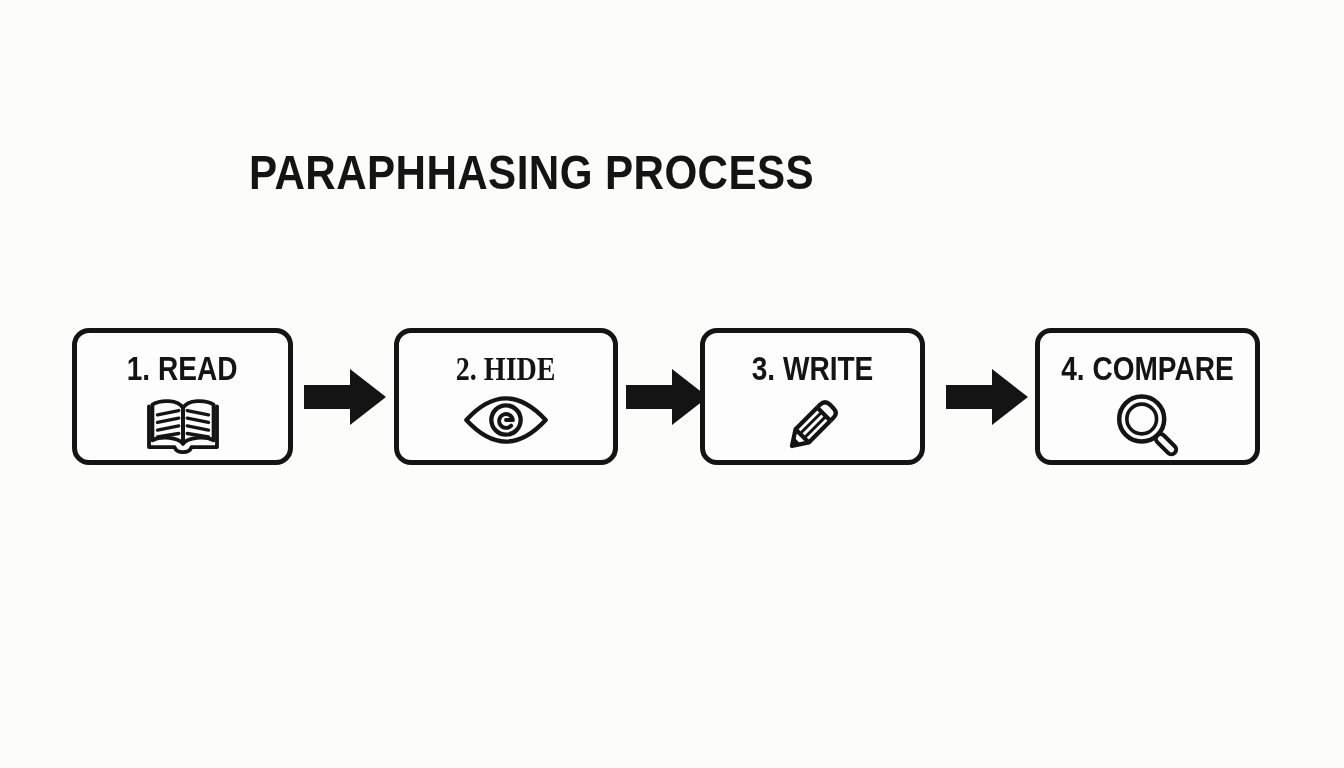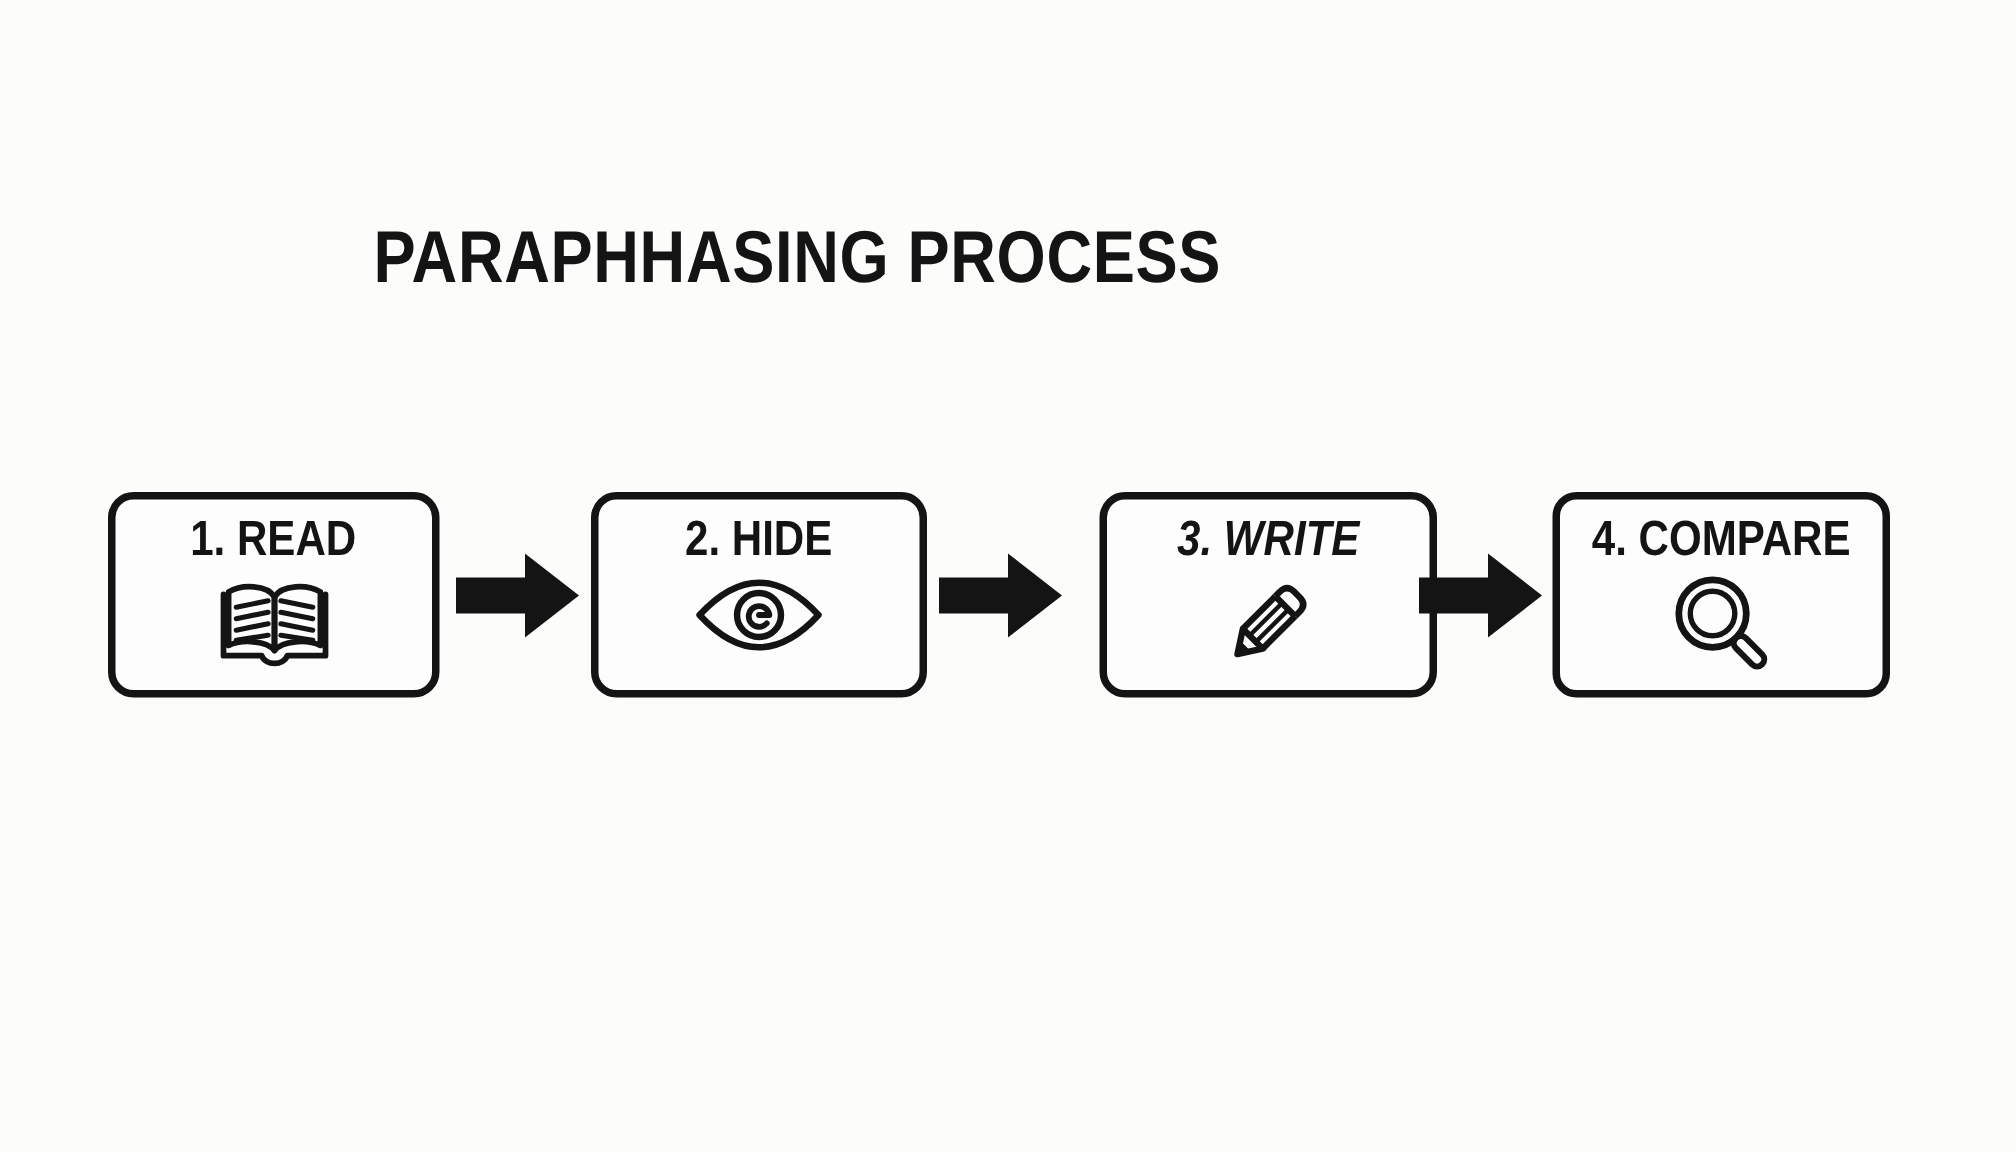--- a/index.html
+++ b/index.html
@@ -43,25 +43,25 @@
   .step{
     position:absolute;
     top:318px;
     height:137px;
     background:var(--box);
     border:5px solid var(--ink);
     border-radius:17px;
     display:flex;
     flex-direction:column;
     align-items:center;
-    padding-top:6px;
+    padding-top:16px;
   }
   .s1{left:72px;width:221px;}
-  .s2{left:394px;width:224px;}
-  .s3{left:733px;width:225px;font-style:italic;}
+  .s2{left:394px;width:224px;font-family:Liberation Serif, serif;}
+  .s3{left:700px;width:225px;}
   .s4{left:1035px;width:225px;border-radius:16px;}
   .step-label{
     font-size:33px;
     font-weight:700;
     line-height:40px;
     white-space:nowrap;
     color:var(--ink);
   }
   .step-icon{
     margin-top:2px;

